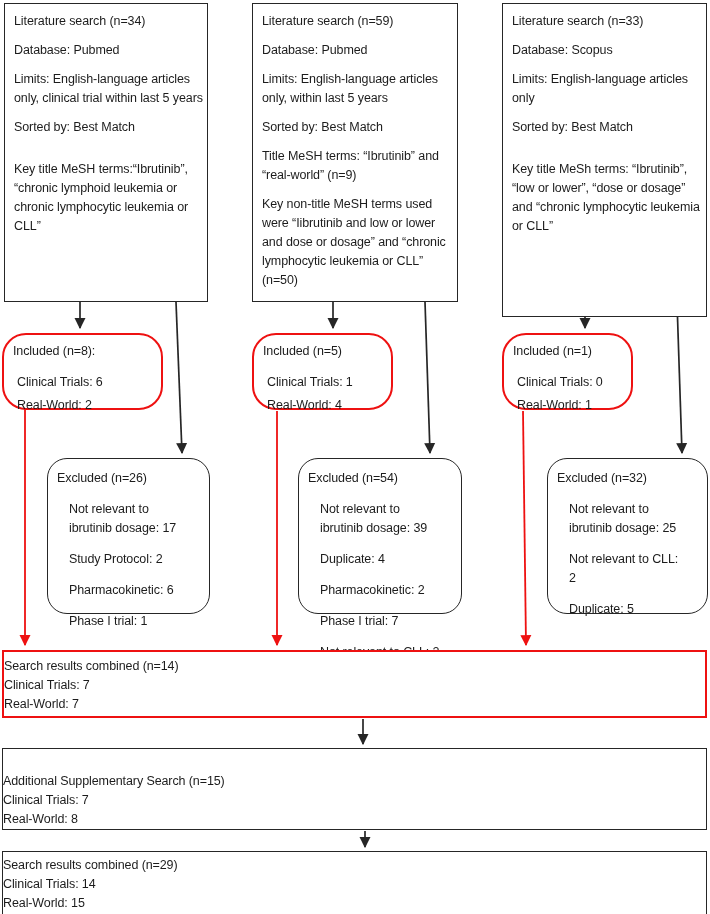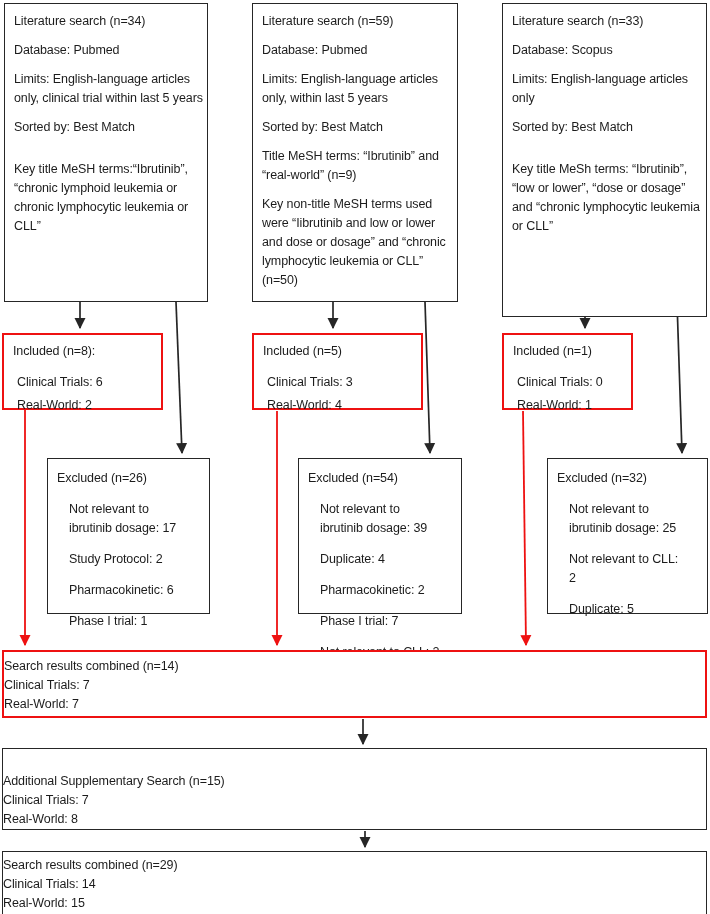--- a/index.html
+++ b/index.html
@@ -8,24 +8,24 @@
     position:relative; width:710px; height:914px; background:#ffffff;
     font-family:"Liberation Sans", sans-serif; color:var(--text);
     font-size:12.5px; line-height:19px; letter-spacing:-0.1px;
   }
   .box { position:absolute; box-sizing:border-box; background:#fff; }
   .black-box { border:1.5px solid var(--black); }
   .red-box { border:2.5px solid var(--red); }
   .lit { padding:8px 0 0 9px; }
   .lit p { margin:0 0 10px 0; }
   .lit p.gap-top { margin-top:23px; }
-  .inc { padding:7px 8px 0 9px; }
+  .inc { padding:7px 8px 0 9px;border-radius:24px; }
   .inc .title { margin:0 0 12px 0; }
   .inc .line { margin:4px; }
-  .exc { padding:10px 8px 0 9px; }
+  .exc { padding:10px 8px 0 9px;border-radius:20px; }
   .exc .title { margin:0 0 10px 0; }
   .exc .line { margin:12px; }
   .wide { left:2px; width:705px; text-align:left; }
   .wide .line { margin:0; }
   .arrows { position:absolute; left:0; top:0; width:710px; height:914px; pointer-events:none; }
   .ln-b { stroke:var(--black); stroke-width:1.7; fill:none; }
   .ln-r { stroke:var(--red); stroke-width:1.8; fill:none; }
   .mb { fill:var(--black); } .mr { fill:var(--red); }
 </style>
 </head>
@@ -83,23 +83,23 @@
 
   <div class="box black-box lit" style="left:252px;top:3px;width:206px;height:299px">
     <p>Literature search (n=59)</p>
     <p>Database: Pubmed</p>
     <p>Limits: English-language articles only, within last 5 years</p>
     <p>Sorted by: Best Match</p>
     <p>Title MeSH terms: “Ibrutinib” and “real-world” (n=9)</p>
     <p>Key non-title MeSH terms used were “Iibrutinib and low or lower and dose or dosage” and “chronic lymphocytic leukemia or CLL” (n=50)</p>
   </div>
 
-  <div class="box red-box inc" style="left:252px;top:333px;width:171px;height:77px">
+  <div class="box red-box inc" style="left:252px;top:333px;width:141px;height:77px">
     <p class="title">Included (n=5)</p>
-    <div class="line">Clinical Trials: 3</div>
+    <div class="line">Clinical Trials: 1</div>
     <div class="line">Real-World: 4</div>
   </div>
 
   <div class="box black-box exc" style="left:298px;top:458px;width:164px;height:156px">
     <p class="title">Excluded (n=54)</p>
     <div class="line">Not relevant to ibrutinib dosage: 39</div>
     <div class="line">Duplicate: 4</div>
     <div class="line">Pharmacokinetic: 2</div>
     <div class="line">Phase I trial: 7</div>
     <div class="line">Not relevant to CLL: 2</div>

